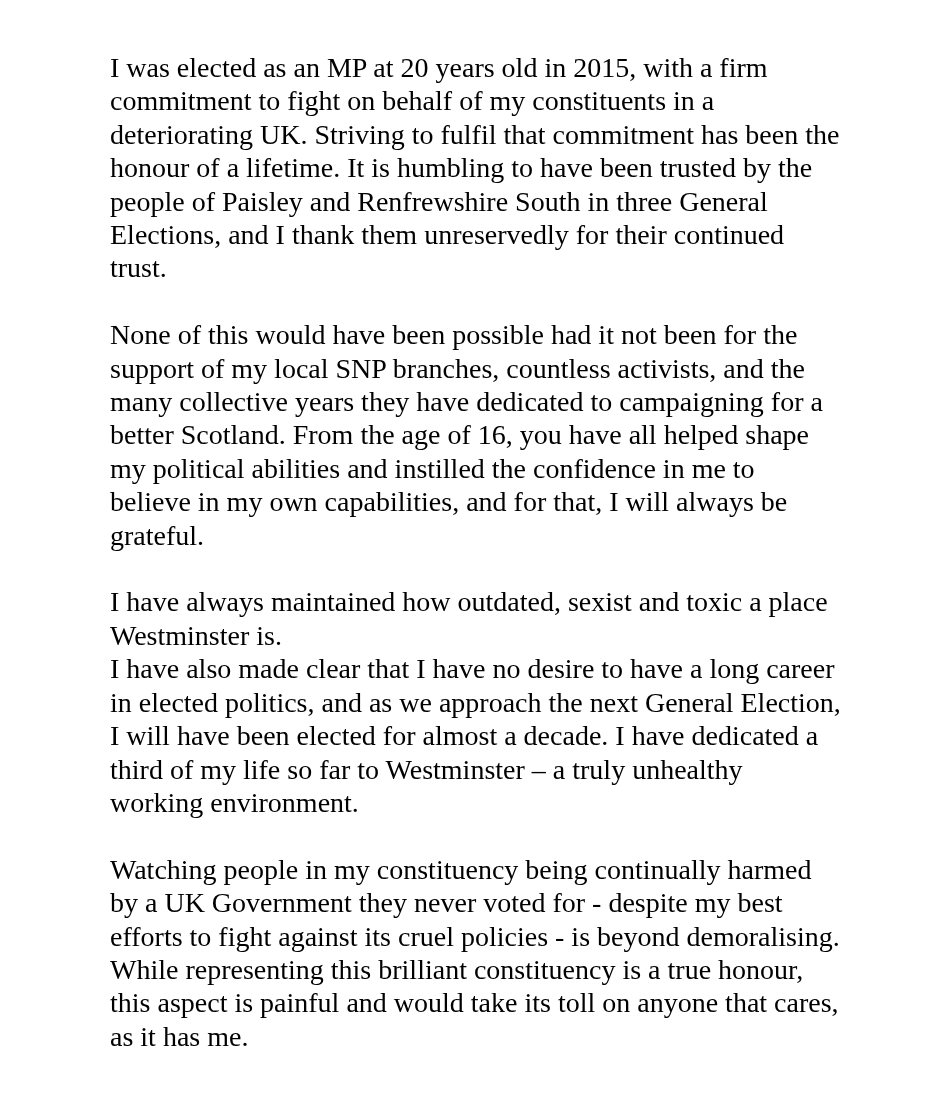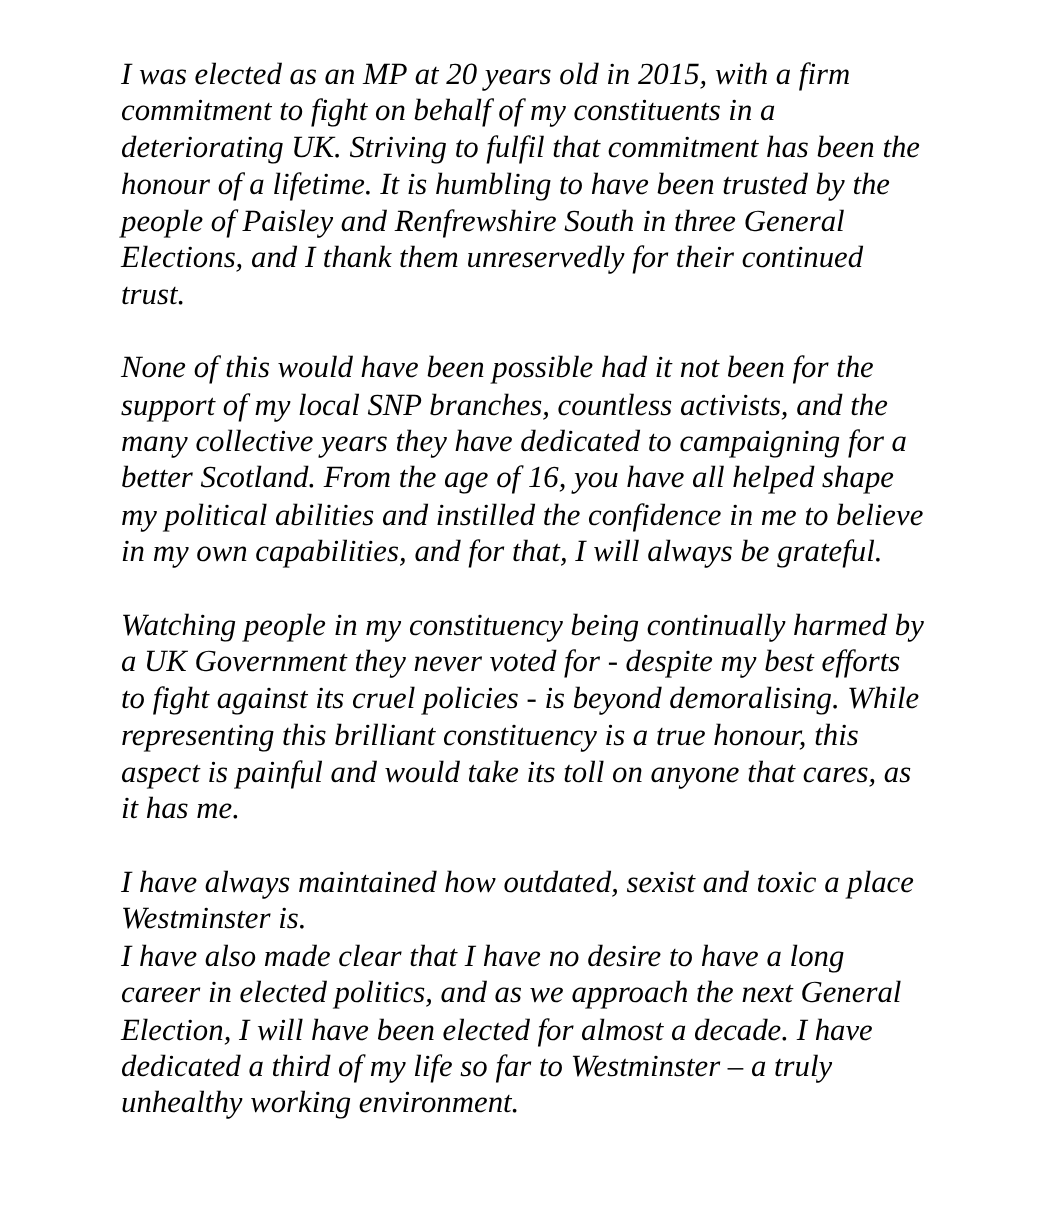--- a/index.html
+++ b/index.html
@@ -15,32 +15,31 @@
   }
   .statement {
     position: absolute;
     left: 110px;
     top: 51px;
     width: 732px;
     color: #000000;
     font-size: 28px;
     line-height: 33.4px;
     text-align: left;
-    font-style: italic;
   }
   .statement p {
     margin: 0 0 33.4px 0;
     white-space: pre-line; 
   }
   .statement p:last-child {
     margin-bottom: 0;
   }
 </style>
 </head>
 <body>
 
 <main class="statement">
   <p>I was elected as an MP at 20 years old in 2015, with a firm commitment to fight on behalf of my constituents in a deteriorating UK. Striving to fulfil that commitment has been the honour of a lifetime. It is humbling to have been trusted by the people of Paisley and Renfrewshire South in three General Elections, and I thank them unreservedly for their continued trust.</p>
   <p>None of this would have been possible had it not been for the support of my local SNP branches, countless activists, and the many collective years they have dedicated to campaigning for a better Scotland. From the age of 16, you have all helped shape my political abilities and instilled the confidence in me to believe in my own capabilities, and for that, I will always be grateful.</p>
-  <p>Watching people in my constituency being continually harmed by a UK Government they never voted for - despite my best efforts to fight against its cruel policies - is beyond demoralising. While representing this brilliant constituency is a true honour, this aspect is painful and would take its toll on anyone that cares, as it has me.</p>
   <p>I have always maintained how outdated, sexist and toxic a place Westminster is.
 I have also made clear that I have no desire to have a long career in elected politics, and as we approach the next General Election, I will have been elected for almost a decade. I have dedicated a third of my life so far to Westminster – a truly unhealthy working environment.</p>
+  <p>Watching people in my constituency being continually harmed by a UK Government they never voted for - despite my best efforts to fight against its cruel policies - is beyond demoralising. While representing this brilliant constituency is a true honour, this aspect is painful and would take its toll on anyone that cares, as it has me.</p>
 </main>
 
 </body></html>

